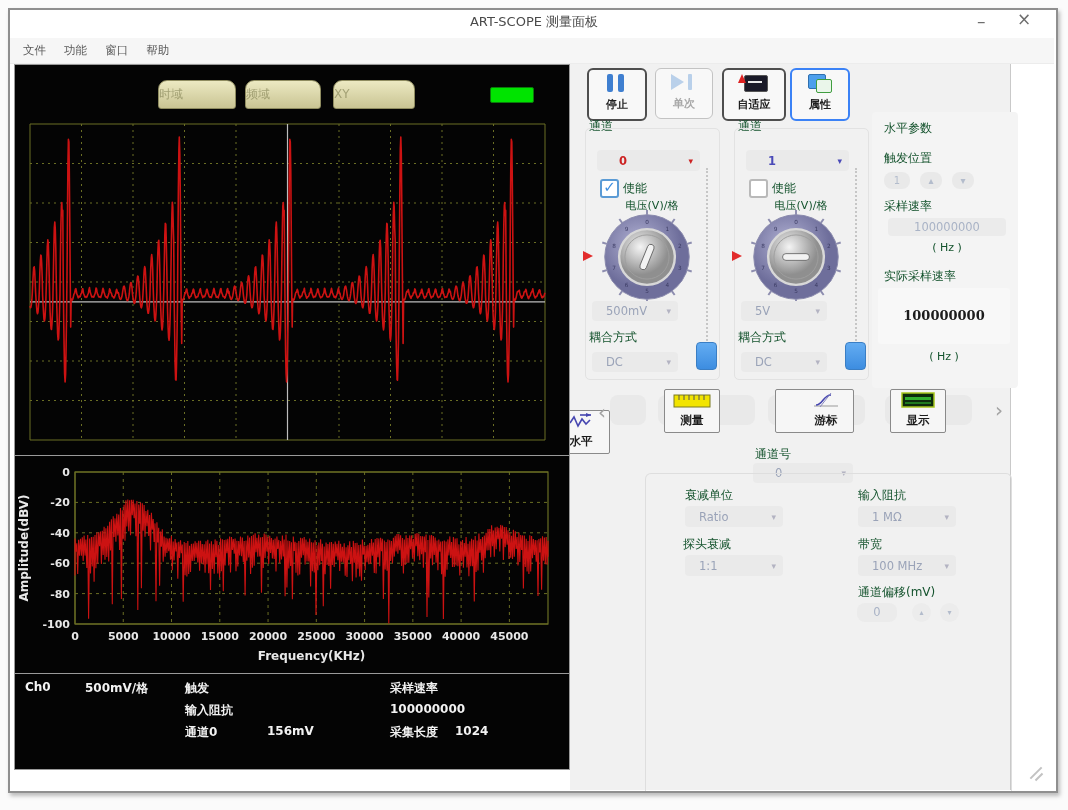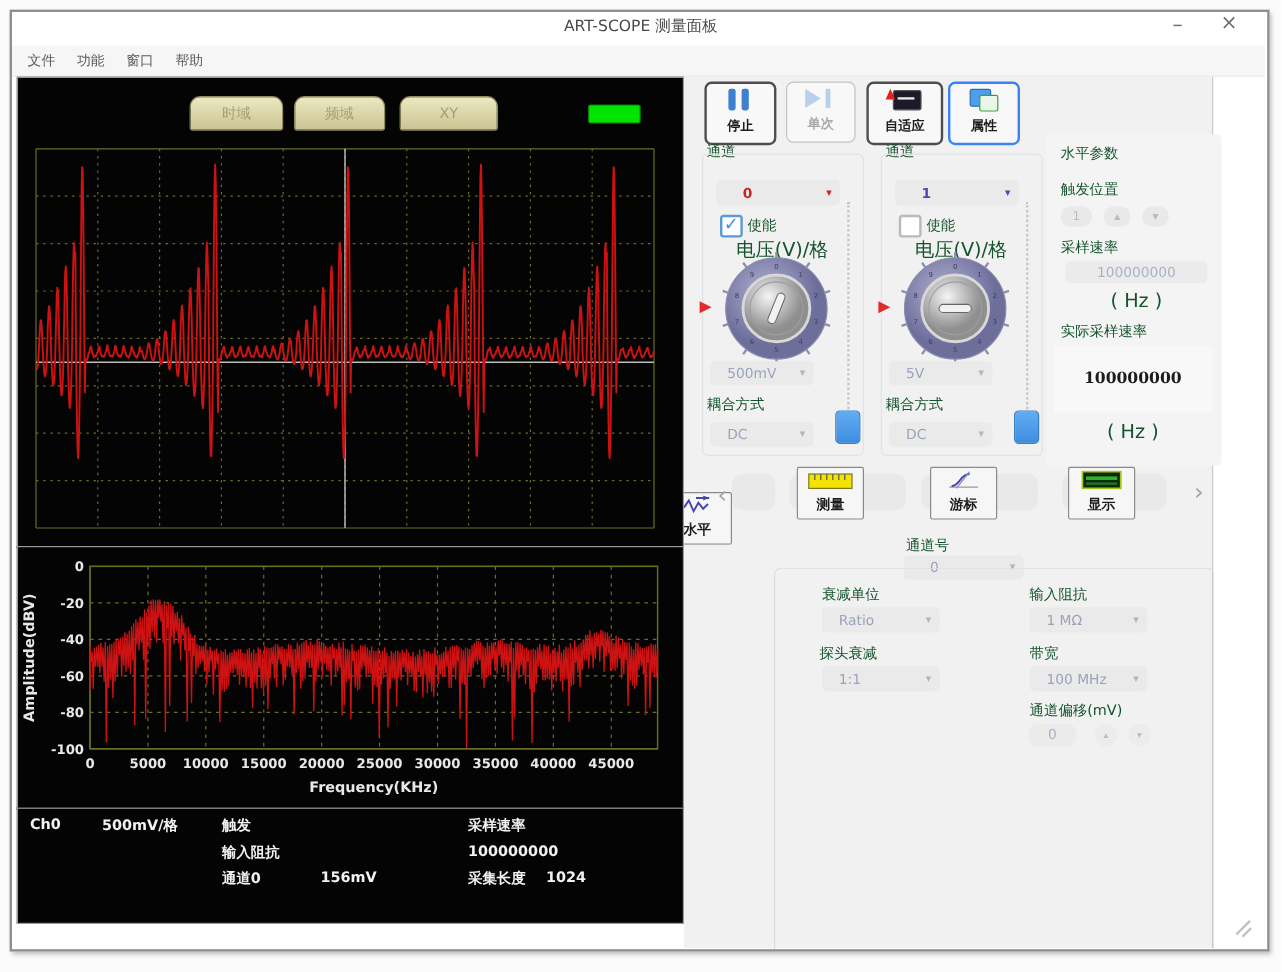--- a/index.html
+++ b/index.html
@@ -8,30 +8,30 @@
   .abs{position:absolute;}
   .frame{left:8px;top:8px;width:1046px;height:781px;border:2px solid #8f8f8f;background:#fff;
          box-shadow:2px 3px 4px rgba(0,0,0,0.25);}
   .titlebar-text{left:0;top:13px;width:1068px;text-align:center;font-size:13px;color:#4a4a4a;}
   .winbtn{font-size:17px;color:#6e6e6e;cursor:default;line-height:1;}
   .menubar{left:10px;top:38px;width:1044px;height:25px;background:#f6f6f6;border-bottom:1px solid #ececec;}
   .menuitem{display:inline-block;margin-left:13px;margin-top:5px;font-size:11.5px;color:#5c5c5c;}
   .blackbox{background:#040404;border:1px solid #9a9a9a;}
   .scopetab{height:27px;border-radius:9px 9px 3px 3px;border:1px solid #8f8c60;
             background:linear-gradient(#ece9c2,#c9c493);color:rgba(115,115,70,0.55);
-            font-size:12px;text-align:center;line-height:27px;}
+            font-size:12px;text-align:left;line-height:27px;}
   .led{background:#00e400;border:1px solid #0a7a0a;border-radius:2px;}
   .rpanel{left:570px;top:64px;width:440px;height:726px;background:#f1f1f1;}
   .toolbtn{width:56px;height:49px;background:#f8f8f8;border:1px solid #a2a2a2;border-radius:6px;
            text-align:center;font-size:11px;color:#1e1e1e;}
   .toolbtn .lbl{display:block;margin-top:1px;font-weight:bold;}
   .toolbtn .ico{display:block;height:26px;position:relative;}
   .pale{color:#14532d;}
   .label12{font-size:12px;}
-  .label11{font-size:16px;}
+  .label11{font-size:11px;}
   .sel{background:#eaeaea;border-radius:4px;font-size:11.5px;color:#9aa3b8;}
   .sel .txt{position:absolute;left:14px;top:50%;transform:translateY(-50%);}
   .sel .chev{position:absolute;right:7px;top:50%;transform:translateY(-50%);font-size:9px;color:#b3b3c2;}
   .groupbox{border:1px solid #e2e2e2;border-radius:5px;}
   .checkbox{width:15px;height:15px;border-radius:3px;background:#fff;}
   .cb-on{border:2px solid #5b9bd5;color:#3f8fe0;font-size:15px;line-height:12px;text-align:center;}
   .cb-off{border:2px solid #b9b9b9;}
   .slidertrack{width:0px;border-left:2px dotted #c6c6c6;}
   .sliderhandle{width:19px;height:26px;border-radius:4px;background:linear-gradient(#63acf2,#3d8de0);
                 border:1px solid #3a7ec4;}
@@ -336,21 +336,21 @@
         <line x1="16" y1="2" x2="16" y2="7"></line>
       <line x1="21" y1="2" x2="21" y2="7"></line>
         <line x1="26" y1="2" x2="26" y2="7"></line>
         <line x1="31" y1="2" x2="31" y2="7"></line>
     </g>
   </svg>
   <span class="tlbl">测量</span>
 </div>
 
 <div class="abs tabpad" style="left:768px;top:395px;width:97px;height:30px;"></div>
-<div class="abs tabbox" style="left:775px;top:389px;width:54px;height:42px;">
+<div class="abs tabbox" style="left:775px;top:389px;width:54px;height:42px;padding-left:23px;">
   <svg width="30" height="16" style="margin-top:2px;">
     <line x1="3" y1="14" x2="27" y2="14" stroke="#9a9a9a" stroke-width="1"></line>
     <path d="M5,13 C12,13 12,3 20,3" fill="none" stroke="#4646b0" stroke-width="1.6"></path>
     <line x1="9" y1="15" x2="20" y2="1" stroke="#8888c0" stroke-width="1"></line>
   </svg>
   <span class="tlbl">游标</span>
 </div>
 
 <div class="abs tabpad" style="left:885px;top:395px;width:87px;height:30px;"></div>
 <div class="abs tabbox" style="left:890px;top:389px;width:54px;height:42px;">

